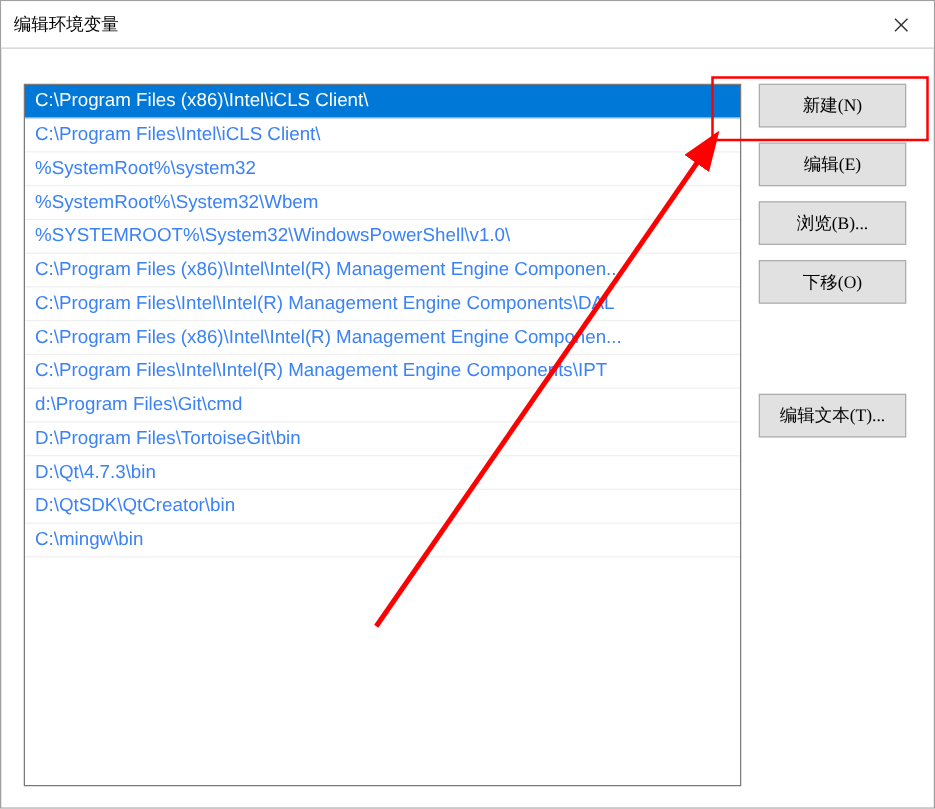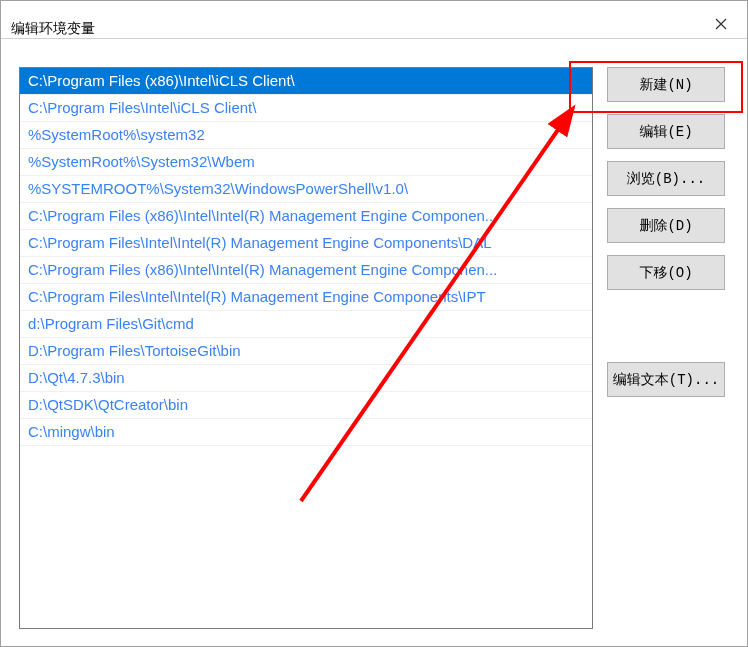--- a/index.html
+++ b/index.html
@@ -18,21 +18,21 @@
     .window {
       width: 748px;
       height: 647px;
       background: #fff;
       border: 1px solid #a0a0a0;
       position: relative;
     }
     .titlebar {
       height: 38px;
       display: flex;
-      align-items: flex-end;
+      align-items: center;
       justify-content: space-between;
       padding: 0 12px 0 10px;
       border-bottom: 1px solid #d0d0d0;
       background: #fff;
     }
     .titlebar-title {
       font-size: 14px;
       color: #000;
     }
     .close-btn {
@@ -83,21 +83,21 @@
       flex-direction: column;
       gap: 12px;
     }
     .btn {
       width: 118px;
       height: 35px;
       background: #e1e1e1;
       border: 1px solid #adadad;
       color: #000;
       font-size: 14px;
-      font-family: Liberation Mono, monospace;
+      font-family: Liberation Serif, serif;
       cursor: pointer;
       text-align: center;
     }
     .gap-medium {
       margin-top: 18px;
     }
     .gap-large {
       margin-top: 60px;
     }
     .highlight-box {
@@ -145,21 +145,20 @@
         <div class="list-item">D:\Program Files\TortoiseGit\bin</div>
         <div class="list-item">D:\Qt\4.7.3\bin</div>
         <div class="list-item">D:\QtSDK\QtCreator\bin</div>
         <div class="list-item">C:\mingw\bin</div>
       </div>
 
     <div class="button-col">
       <button class="btn">新建(N)</button>
       <button class="btn">编辑(E)</button>
       <button class="btn">浏览(B)...</button>
-      <button class="btn">删除(D)</button>
       <button class="btn">下移(O)</button>
       <button class="btn gap-large">编辑文本(T)...</button>
     </div>
   </div>
 
   <div class="highlight-box"></div>
 
   <svg class="arrow-overlay" width="748" height="647">
     <defs>
       <marker id="arrowhead" markerWidth="8" markerHeight="8" refX="6" refY="3" orient="auto">

